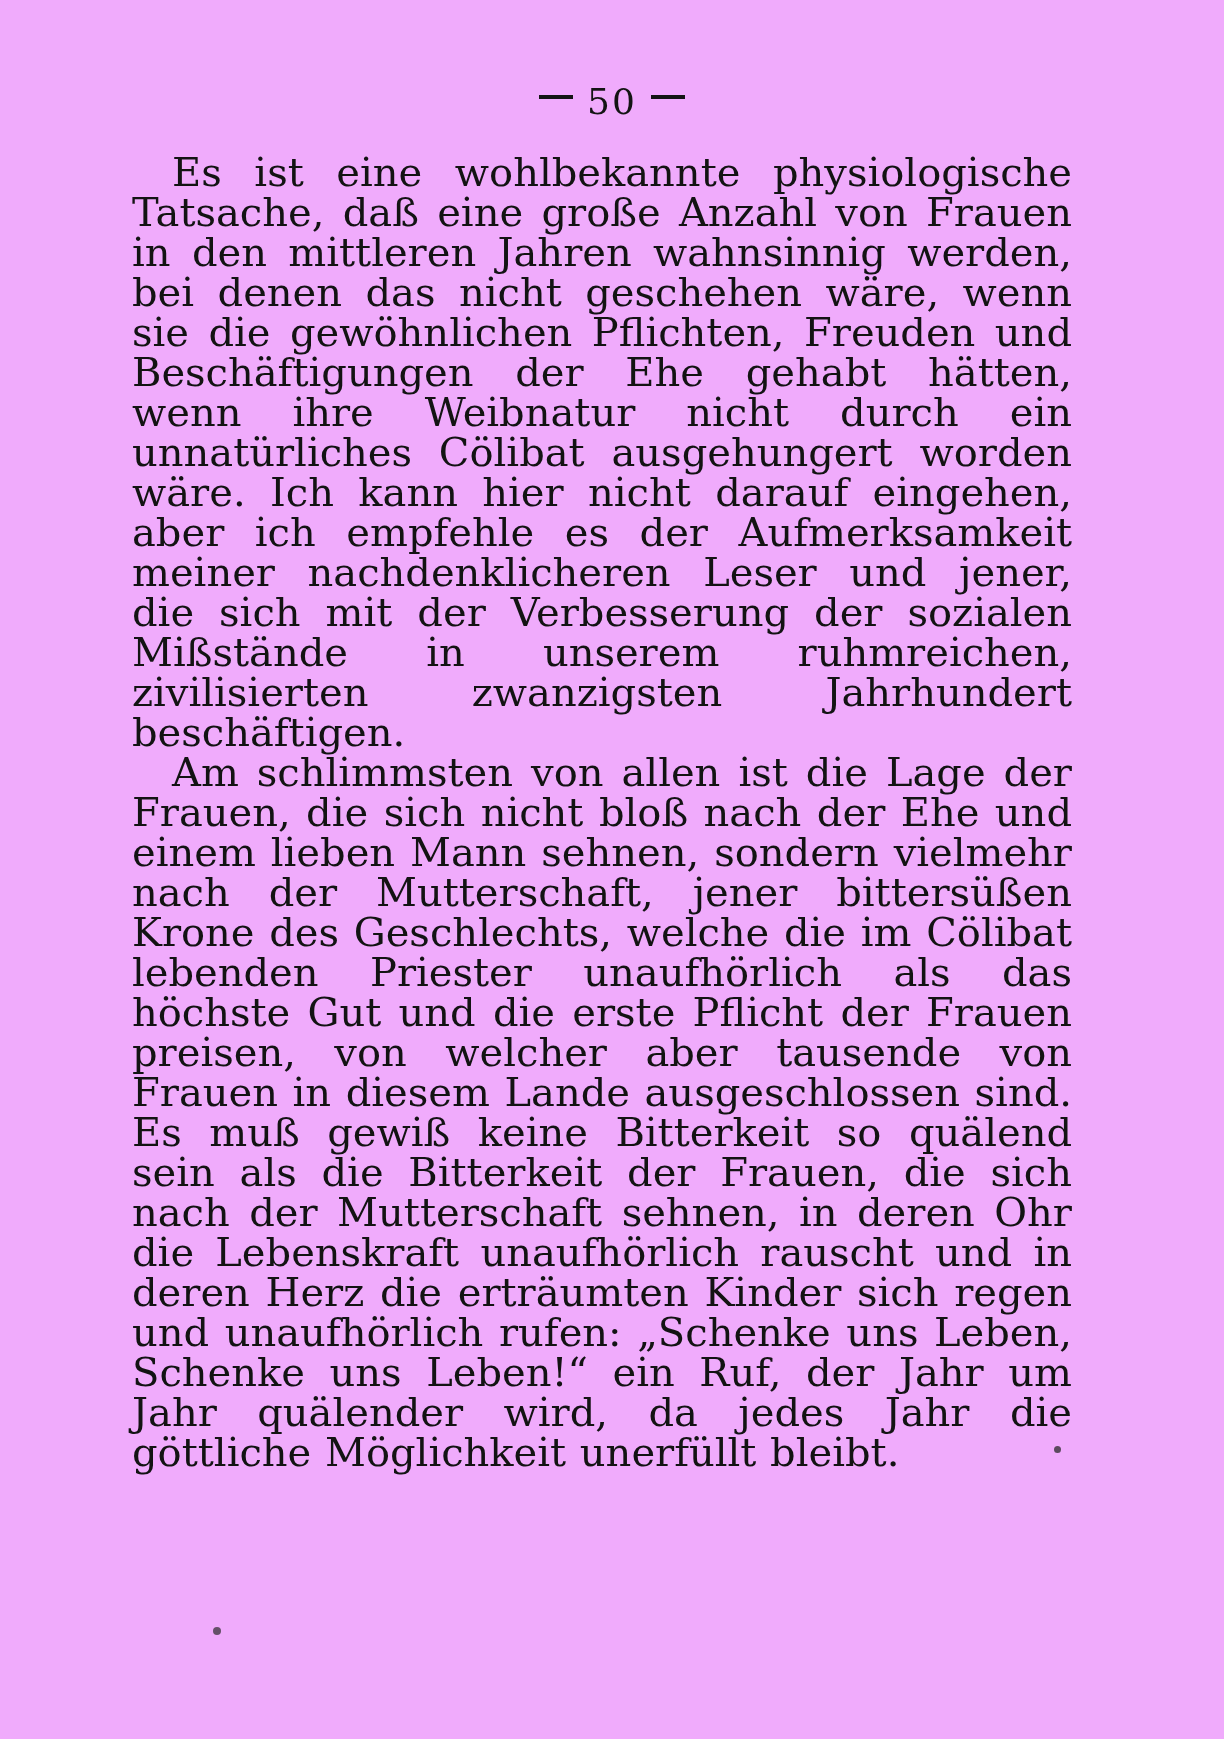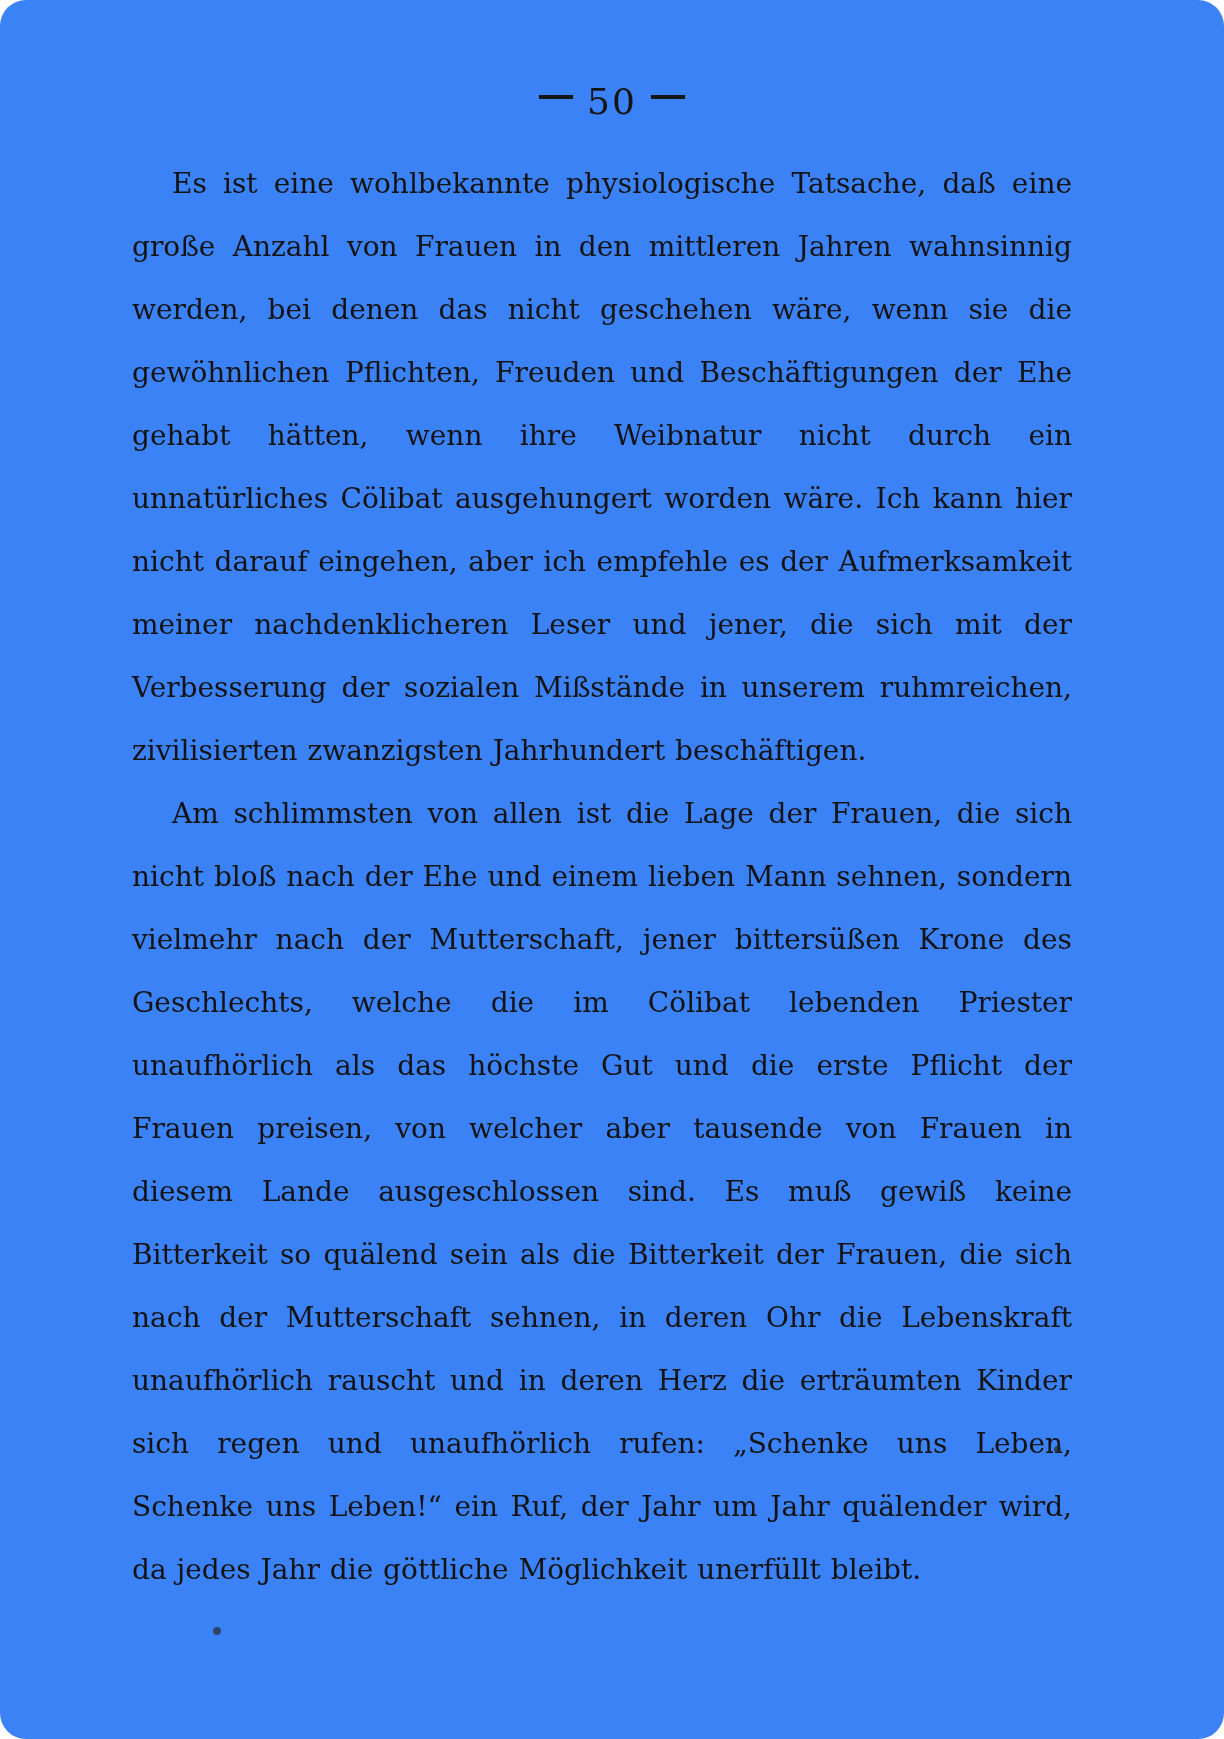--- a/index.html
+++ b/index.html
@@ -15,22 +15,21 @@
     color: #111111;
     overflow: hidden;
   }
 
   .page {
     position: absolute;
     left: 0;
     top: 0;
     width: 1224px;
     height: 1739px;
-    background: #3b82f6;
-    border-radius: 26px;
+    background: #f0abfc;
   }
 
   
   .page-header {
     position: absolute;
     top: 78px;
     left: 0;
     width: 1224px;
     text-align: center;
     font-size: 34px;
@@ -57,22 +56,22 @@
   
   .textblock {
     position: absolute;
     left: 132px;
     top: 152px;
     width: 940px;
   }
 
   p.para {
     margin: 0 0 0 0;
-    font-size: 28px;
-    line-height: 63px;
+    font-size: 40px;
+    line-height: 40px;
     text-align: justify;
     text-justify: inter-word;
     color: #131313;
     word-spacing: 1px;
   }
   p.para + p.para {
     margin-top: 0;
   }
   p.para .indent {
     display: inline-block;

